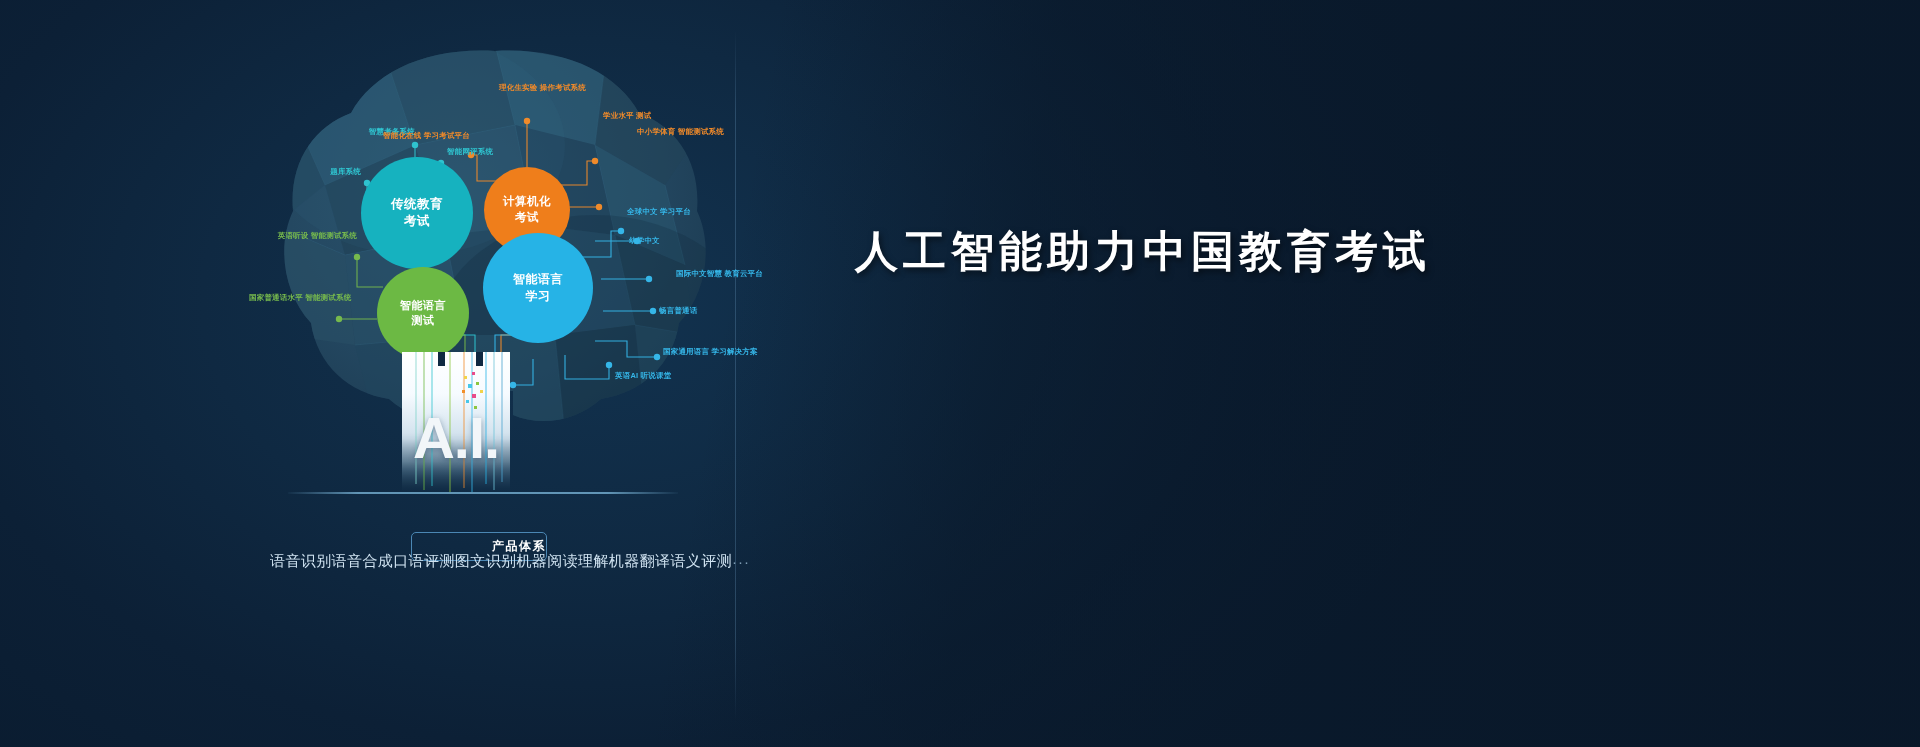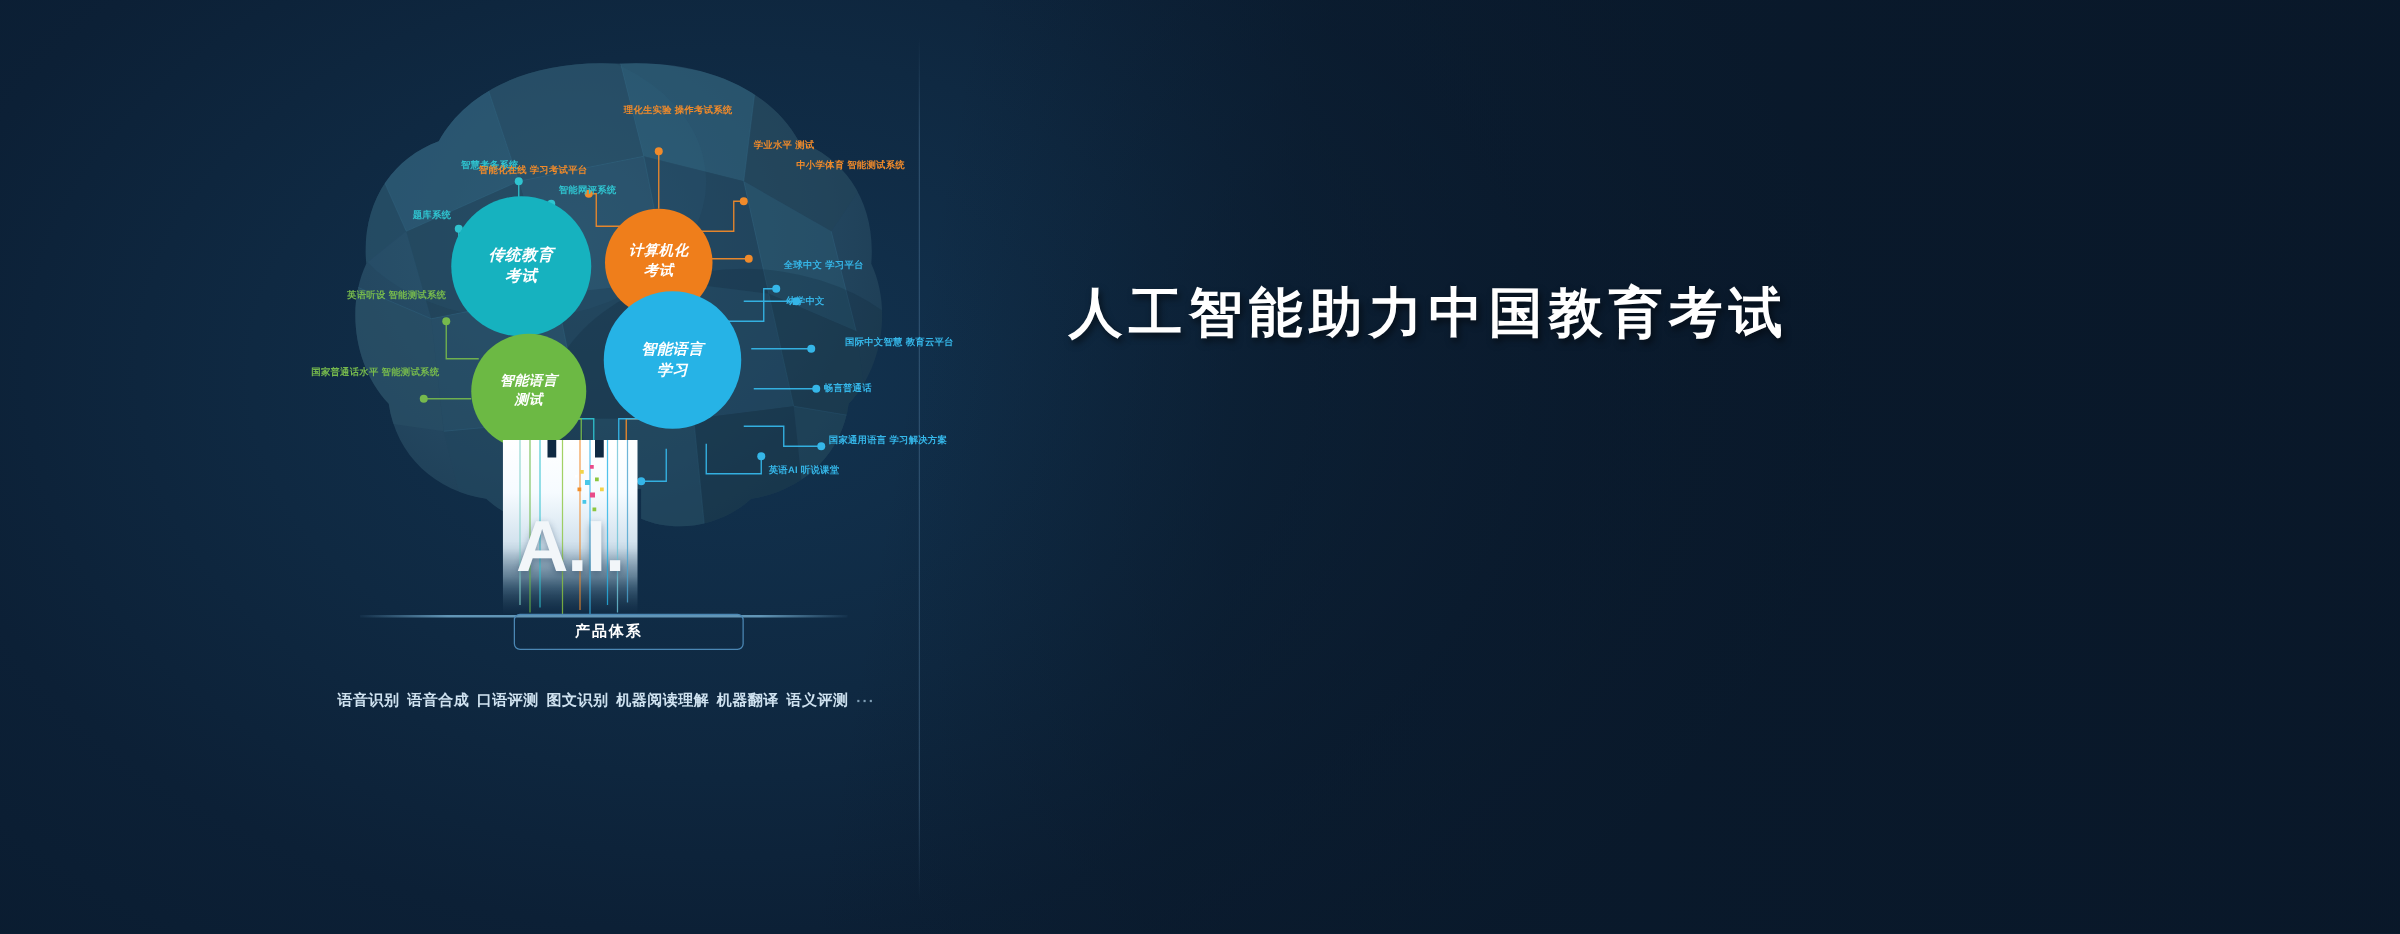--- a/index.html
+++ b/index.html
@@ -48,21 +48,21 @@
     border-radius: 50%;
     display: flex;
     align-items: center;
     justify-content: center;
     text-align: center;
     color: #ffffff;
     font-weight: bold;
     line-height: 1.38;
     letter-spacing: .5px;
   }
-  .node span { display: block; font-style: italic; }
+  .node span { display: block; }
 
   .leaf-label {
     position: absolute;
     font-size: 7.5px;
     line-height: 1.45;
     letter-spacing: .2px;
     white-space: nowrap;
     font-weight: bold;
   }
   .leaf-label.c-teal  { color: #2fc3cf; }
@@ -102,46 +102,45 @@
   }
   .baseline {
     position: absolute;
     left: 58px; top: 492px;
     width: 390px; height: 2px;
     background: linear-gradient(to right, rgba(90,150,190,.05), rgba(125,185,220,.75) 18%, rgba(125,185,220,.75) 82%, rgba(90,150,190,.05));
   }
 
   .pill {
     position: absolute;
-    left: 181px; top: 491px;
+    left: 181px; top: 532px;
     width: 134px; height: 27px;
     border: 1px solid #4b87b4;
     border-radius: 5px;
-    display: flex; align-items: center; justify-content: flex-start;
+    display: flex; align-items: center; justify-content: flex-end;
     color: #ffffff;
     font-size: 12px;
     font-weight: bold;
     letter-spacing: 1.5px;
-    padding-left: 48px;
   }
 
   .tagrow {
     position: absolute;
     left: 40px; top: 552px;
     width: 430px;
     display: flex;
     align-items: center;
     justify-content: space-between;
   }
   .tagrow .tag {
     color: #cfe2f0;
-    font-size: 12px;
+    font-size: 15px;
     letter-spacing: .4px;
     white-space: nowrap;
-    font-weight: bold;
+    font-weight: normal;
   }
   .tagrow .tag.ellipsis { color: #7e9db4; letter-spacing: 1px; }
 
   
   .copy {
     position: absolute;
     left: 855px; top: 228px;
     width: 900px;
   }
   .headline {

